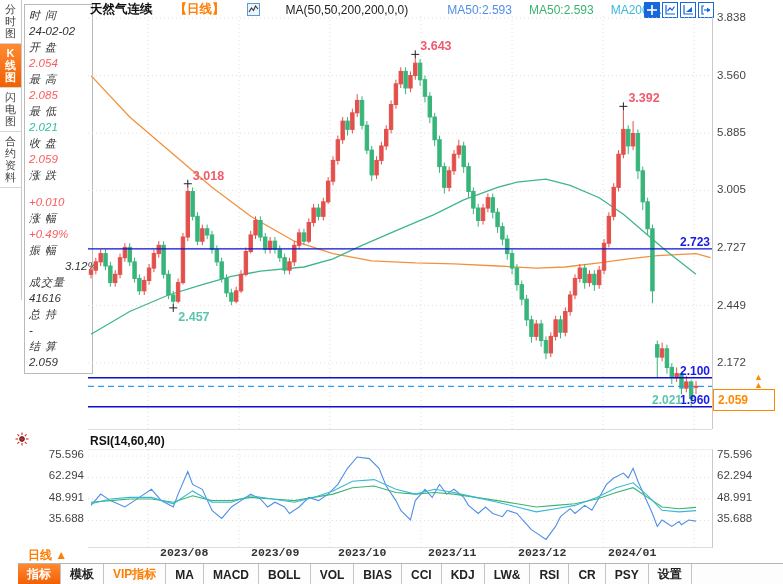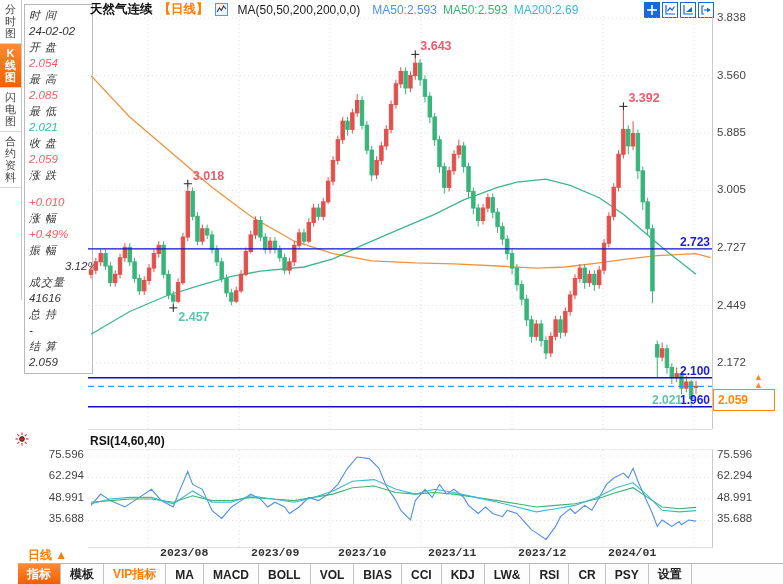--- a/index.html
+++ b/index.html
@@ -8,25 +8,25 @@
   
   .tabstrip{position:absolute;left:0;top:0;width:21px;height:300px;border-right:1px solid #c9c9c9;background:#fff;}
   .vtab{width:21px;text-align:center;padding:3px 0 4px 0;border-bottom:1px solid #d5d5d5;color:#444;cursor:pointer;line-height:12px;}
   .vtab span{display:block;font-size:11px;}
   .vtab.active{background:linear-gradient(#ff8a33,#f26000);color:#fff;font-weight:bold;}
   
   .quote{position:absolute;left:24px;top:4px;width:63px;border:1px solid #b9b9b9;background:#fff;padding:2px 0 3px 4px;font-style:italic;}
   .qlabel{color:#333;font-size:11px;line-height:16px;letter-spacing:1px;}
   .qvalue{font-size:11.5px;line-height:16px;}
   
-  .chart-header{position:absolute;left:90px;top:2px;height:15px;display:flex;align-items:center;gap:6px;white-space:nowrap;}
+  .chart-header{position:absolute;left:90px;top:2px;height:15px;display:flex;align-items:center;gap:22px;white-space:nowrap;}
   .title{font-weight:bold;color:#111;font-size:12.5px;}
   .period-tag{font-weight:bold;font-size:12.5px;}
   .ma-formula{color:#222;margin-left:4px;}
-  .ma-val{margin-left:6px;text-align:right;}
+  .ma-val{margin-left:17px;text-align:right;}
   .hdr-icons{position:absolute;right:69px;top:2px;display:flex;gap:2px;}
   .hicon{width:14px;height:14px;border:1px solid #1668dc;background:#fff;display:flex;align-items:center;justify-content:center;cursor:pointer;}
   .hicon.solid{background:#1668dc;}
   
   .main-chart{position:absolute;left:88px;top:16px;width:624px;height:413px;border-right:1px solid #c9c9c9;}
   .rsi-header{position:absolute;left:90px;top:434px;display:flex;gap:14px;white-space:nowrap;}
   .rsi-chart{position:absolute;left:88px;top:449px;width:624px;height:97px;border-right:1px solid #c9c9c9;border-top:1px solid #eee;border-bottom:1px solid #ddd;}
   .sep-x{position:absolute;left:88px;top:429px;width:624px;height:0;border-top:1px solid #ddd;}
   
   .right-axis{position:absolute;left:712px;top:0;width:71px;height:584px;}

